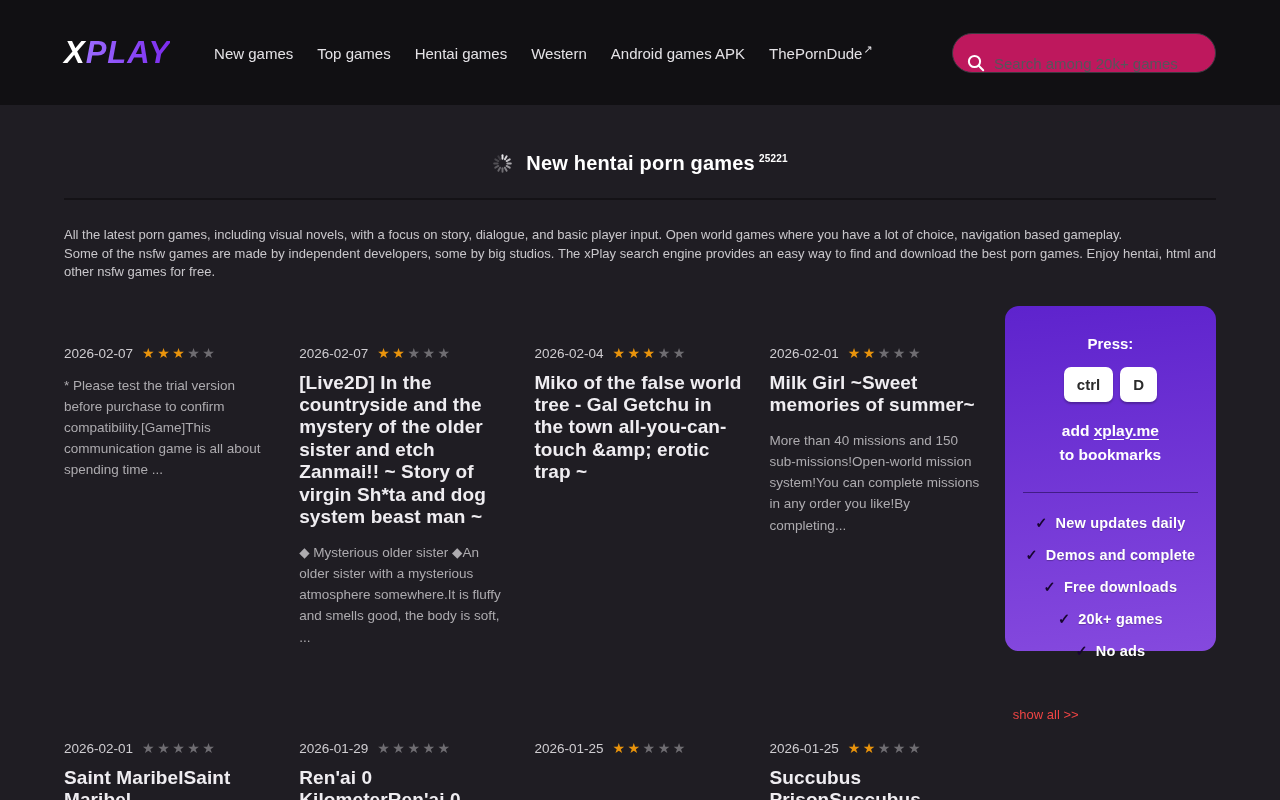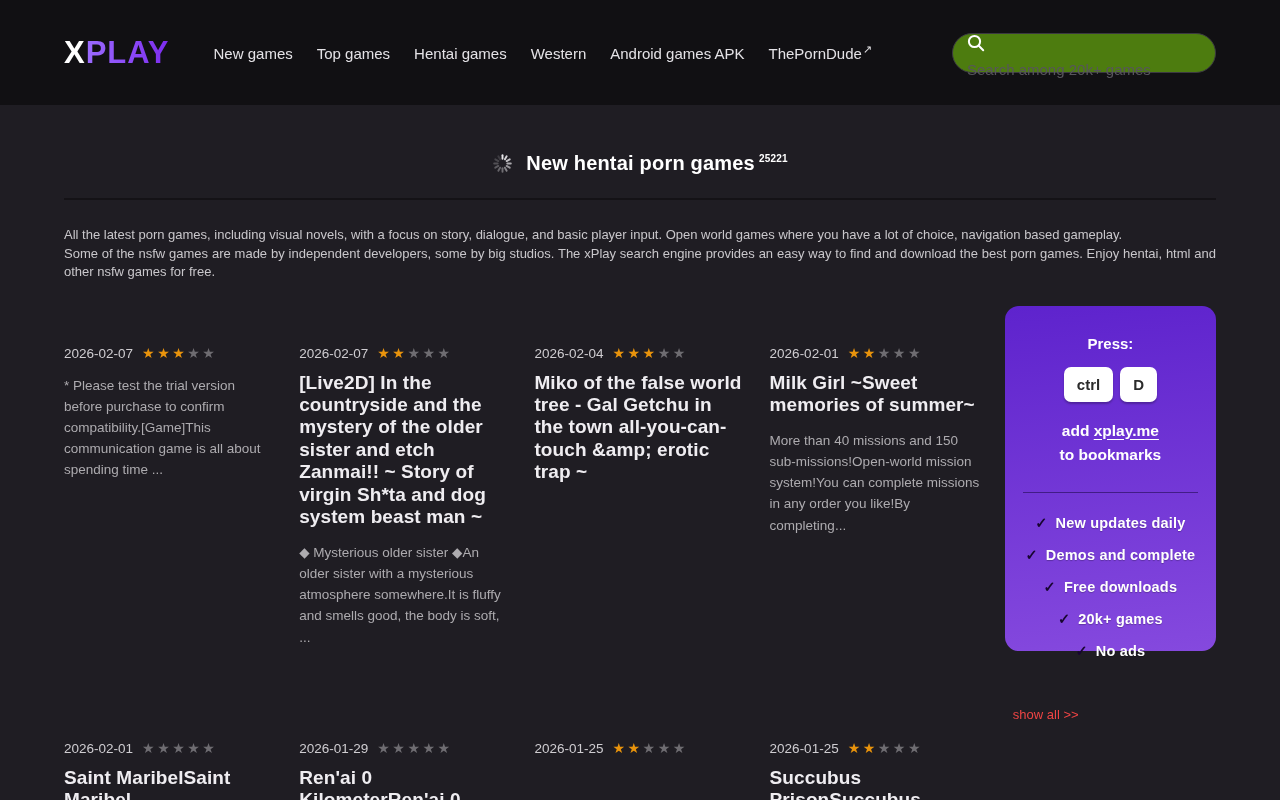--- a/index.html
+++ b/index.html
@@ -19,20 +19,21 @@
   .site-header {
     height: 105px;
     background: #111013;
     display: flex;
     align-items: center;
     padding: 0 64px;
   }
   .logo {
     font-size: 31px;
     font-weight: 900;
+    font-style: italic;
     letter-spacing: 1px;
     cursor: pointer;
     white-space: nowrap;
     margin-right: 44px;
   }
   .logo .lx { color: #ffffff; }
   .logo .lplay {
     background: linear-gradient(90deg, #9b6bff, #7c2bee);
     -webkit-background-clip: text;
     background-clip: text;
@@ -52,28 +53,27 @@
   }
   .nav-arrow {
     font-size: 11px;
     vertical-align: super;
     margin-left: 1px;
   }
   .search-wrap {
     width: 264px;
     height: 40px;
     border-radius: 20px;
-    background: #4d7c0f;
+    background: #be185d;
     border: 1px solid #3b3941;
     display: flex;
-    align-items: flex-start;
+    align-items: flex-end;
     padding: 0 14px;
     gap: 9px;
     flex-shrink: 0;
-    flex-direction: column;
   }
   .search-wrap svg { flex-shrink: 0; }
   .search-input {
     background: transparent;
     border: none;
     outline: none;
     color: #d6d4d8;
     font-size: 15px;
     width: 100%;
     font-family: "Liberation Sans", sans-serif;

